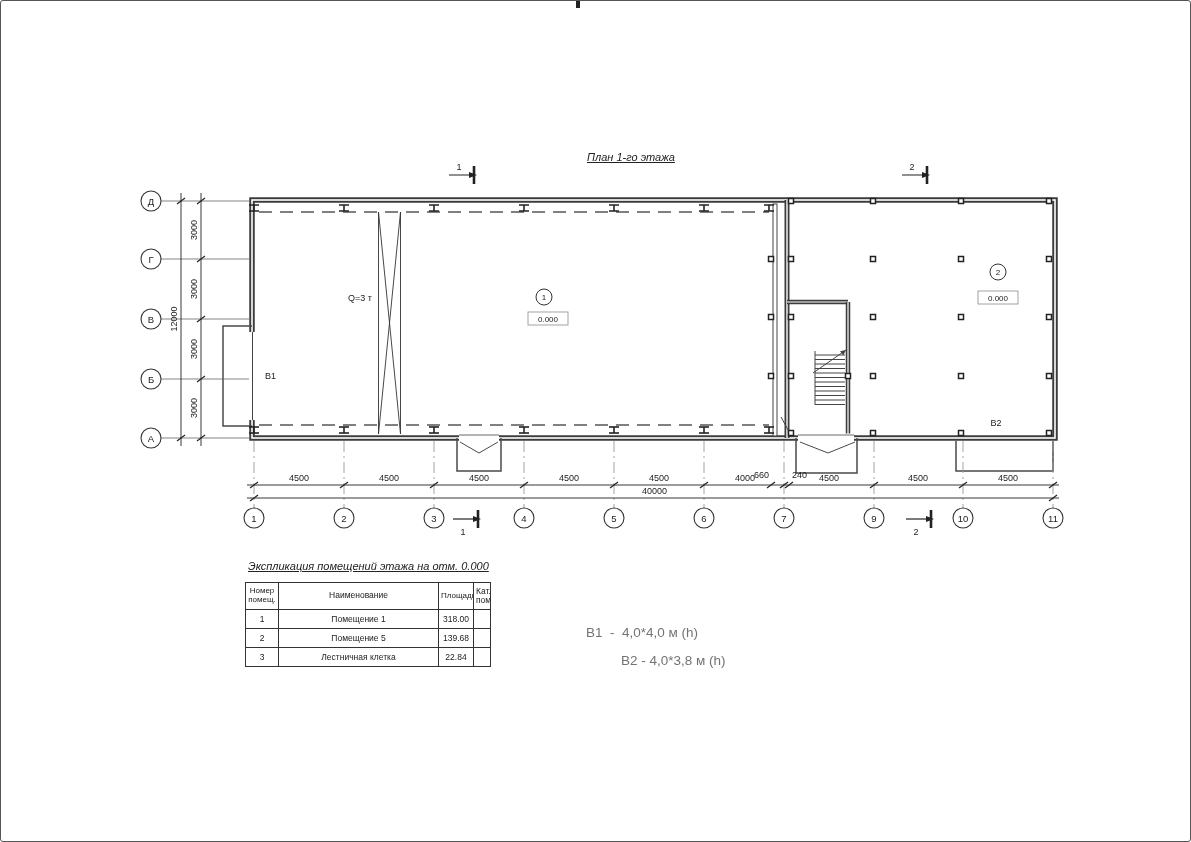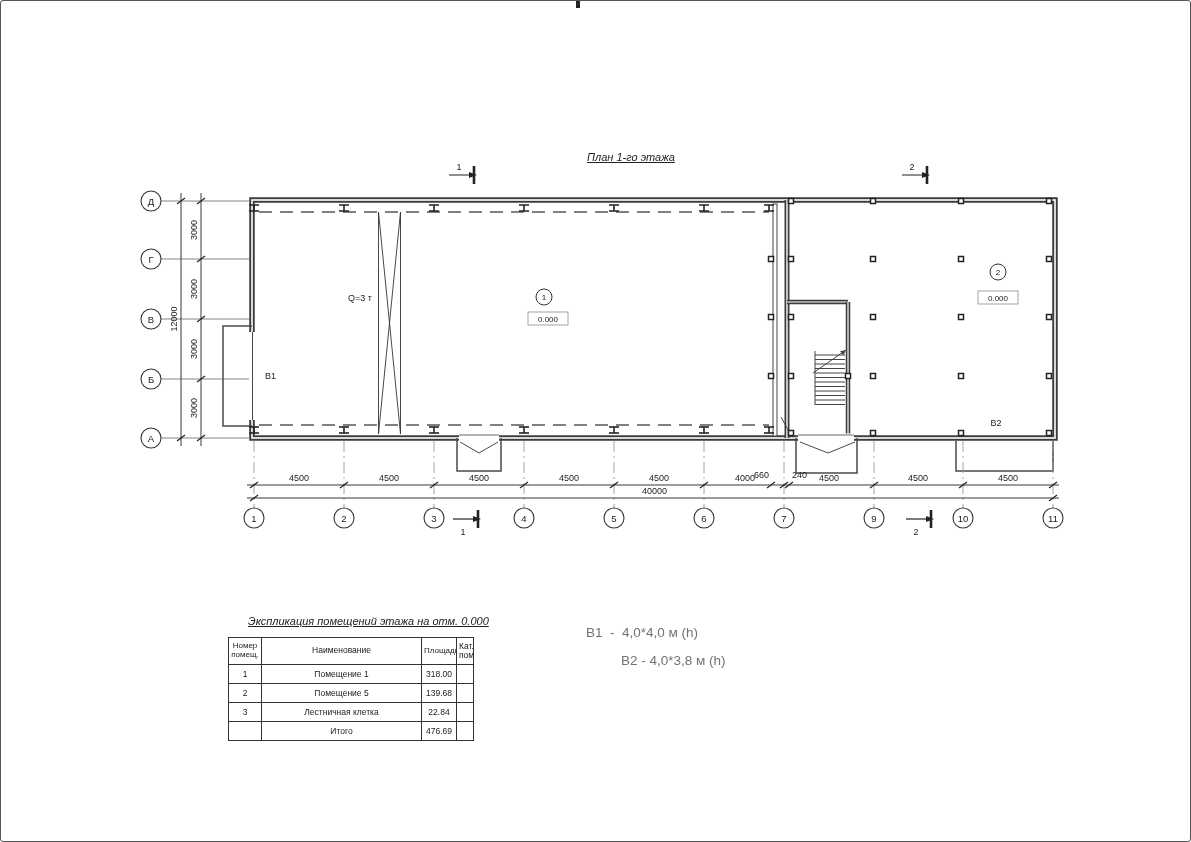--- a/index.html
+++ b/index.html
@@ -15,26 +15,26 @@
   }
   svg{position:absolute;left:0;top:0;}
   svg text{font-family:"Liberation Sans",sans-serif;fill:#222;}
   .dim{font-size:9px;}
   .axis{font-size:9.5px;}
   .roomnum{font-size:8px;}
   .elev{font-size:8px;}
   .lbl{font-size:9px;}
   .sec{font-size:9px;}
 
-  .table-block{position:absolute;left:227px;top:614px;width:246px;}
+  .table-block{position:absolute;left:227px;top:559px;width:246px;}
   .table-title{
     font-size:11px;font-style:italic;text-decoration:underline;
     margin:0 0 10px 20px;white-space:nowrap;
   }
-  table.expl{border-collapse:collapse;table-layout:fixed;width:245px;}
+  table.expl{border-collapse:collapse;table-layout:fixed;width:245px;margin-left:17px;}
   table.expl th,table.expl td{
     border:1px solid #333;padding:0 2px;font-weight:normal;
     font-size:8.5px;text-align:center;overflow:hidden;white-space:nowrap;
   }
   table.expl th{height:26px;line-height:1.1;white-space:normal;}
   table.expl td{height:18px;}
   td.name,th.name{text-align:center;}
   td.name{text-align:left;padding-left:4px;}
   td.totallbl{text-align:right;padding-right:4px;}
   th.cat{font-size:6.5px;padding:0 1px;}
@@ -357,25 +357,19 @@
           <td class="name">Помещение 5</td>
           <td>139.68</td>
           <td></td>
         </tr>
         <tr>
           <td>3</td>
           <td class="name">Лестничная клетка</td>
           <td>22.84</td>
           <td></td>
         </tr>
-        <tr>
-          <td></td>
-          <td class="totallbl">Итого</td>
-          <td>476.69</td>
-          <td></td>
-        </tr>
       </tbody>
     </table>
   </div>
 
   <div class="note note1">B1  -  4,0*4,0 м (h)</div>
   <div class="note note2">B2 - 4,0*3,8 м (h)</div>
 </div>
 
 </body></html>

